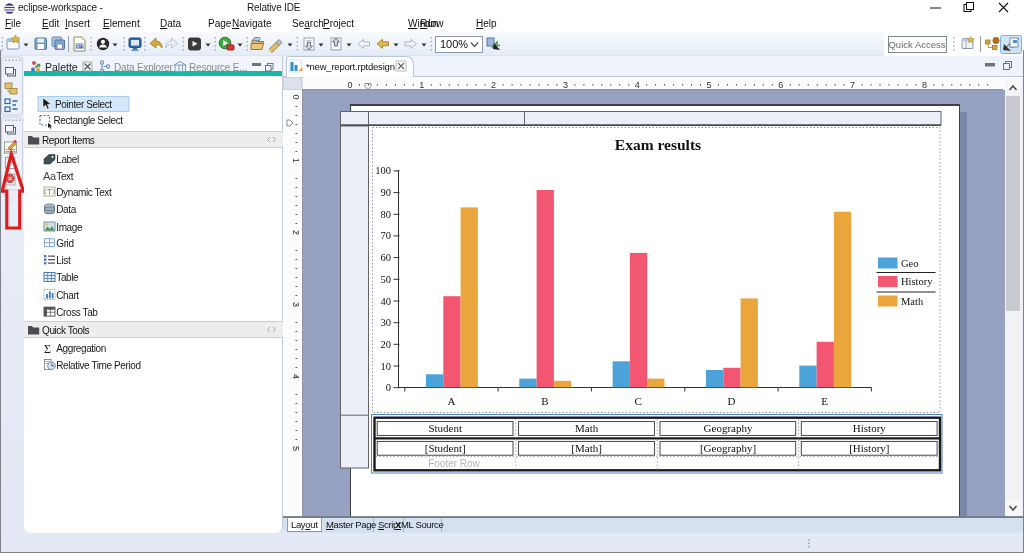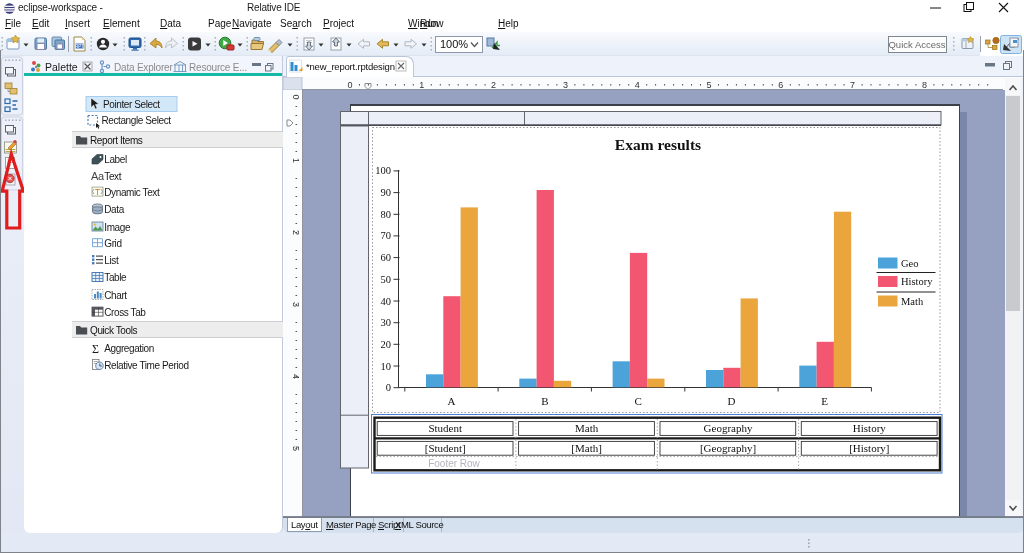--- a/index.html
+++ b/index.html
@@ -12,31 +12,31 @@
   .abs { position:absolute; }
   
   #titlebar { position:absolute; left:0; top:0; width:1024px; height:16px; background:#fff; }
   #titlebar .t1 { position:absolute; left:18px; top:2px; font-size:10px; letter-spacing:-0.2px; color:#1a1a1a; }
   #titlebar .t2 { position:absolute; left:247px; top:2px; font-size:10px; letter-spacing:-0.2px; color:#1a1a1a; }
   
   #menubar { position:absolute; left:0; top:16px; width:1024px; height:16px; background:#fff;
     font-size:10px; color:#111; }
   #menubar span { position:absolute; top:2px; }
   
-  #toolbar { position:absolute; left:0; top:32px; width:980px; height:24px;
+  #toolbar { position:absolute; left:0; top:32px; width:884px; height:24px;
     background:linear-gradient(#f8fafd,#e4ecf7); border-bottom:1px solid #e0e4ec; }
   
   #main { position:absolute; left:0; top:56px; width:1024px; height:477px; background:linear-gradient(#eef1f9,#e6ebf6 55%,#e3e8f4); }
   
   #lstrip { position:absolute; left:0; top:0; width:24px; height:477px; }
   
   #palette { position:absolute; left:24px; top:0; width:259px; height:477px; background:#fff;
     border-right:1px solid #c2cbdc; border-radius:0 0 6px 6px; }
   #paltabs { position:absolute; left:0; top:0; width:258px; height:20px; background:#f2f6fc;
-    border-bottom:3px solid #14b8a6; font-size:11px; }
+    border-bottom:5px solid #14b8a6; font-size:11px; }
   
   #editor { position:absolute; left:283px; top:0; width:741px; height:477px; background:#eef2fa; border-radius:0 0 6px 6px; overflow:hidden;text-decoration:underline; }
   #edtabs { position:absolute; left:0; top:0; width:741px; height:21px; background:#eef2fa;
     border-bottom:1px solid #bac7da; }
   #edtab1 { position:absolute; left:3px; top:0; width:128px; height:21px; background:#fff;
     border:1px solid #bac7da; border-bottom:none; border-radius:3px 8px 0 0; font-size:11px; }
   
   #canvas { position:absolute; left:0; top:21px; width:741px; height:441px; }
   
   #btabs { position:absolute; left:0; top:461px; width:741px; height:16px; background:#d6e1f0;
@@ -62,31 +62,31 @@
 
     <svg class="abs" style="left:928px;top:0" width="90" height="14" viewBox="0 0 90 14">
       <line x1="2" y1="8" x2="13" y2="8" stroke="#111" stroke-width="1"></line>
       <rect x="36" y="4.5" width="7" height="7" fill="none" stroke="#111"></rect>
       <rect x="38.5" y="2.5" width="7" height="7" fill="#fff" stroke="#111"></rect>
       <path d="M71 3 L80 12 M80 3 L71 12" stroke="#111" stroke-width="1.1" fill="none"></path>
     </svg>
   </div>
   <div id="menubar">
     <span style="left:5px"><u>F</u>ile</span>
-    <span style="left:32px"><u>E</u>dit</span>
+    <span style="left:42px"><u>E</u>dit</span>
     <span style="left:65px"><u>I</u>nsert</span>
     <span style="left:103px"><u>E</u>lement</span>
     <span style="left:160px"><u>D</u>ata</span>
     <span style="left:208px">Pa<u>g</u>e</span>
     <span style="left:232px"><u>N</u>avigate</span>
-    <span style="left:280px">Se<u>a</u>rch</span>
+    <span style="left:292px">Se<u>a</u>rch</span>
     <span style="left:323px"><u>P</u>roject</span>
     <span style="left:420px"><u>R</u>un</span>
     <span style="left:408px"><u>W</u>indow</span>
-    <span style="left:498px"><u>H</u>elp</span>
+    <span style="left:476px"><u>H</u>elp</span>
   </div>
   <div id="toolbar"><svg width="1024" height="24" viewBox="0 0 1024 24">
         <g fill="#a8b0be">
           <rect x="1.5" y="5" width="1.5" height="1.5"></rect>
           <rect x="1.5" y="9" width="1.5" height="1.5"></rect>
           <rect x="1.5" y="13" width="1.5" height="1.5"></rect>
           <rect x="1.5" y="17" width="1.5" height="1.5"></rect>
         </g>
         <g>
           <rect x="7" y="7" width="12" height="10" rx="1" fill="#fff" stroke="#7a95b8"></rect>
@@ -326,21 +326,21 @@
   <g stroke="#7a9cc0" stroke-width="1" fill="none">
     <path d="M150 9 l6 -3.5 6 3.5 z M151 9 v6 M155 9 v6 M158.5 9 v6 M161.5 9 v6 M149.5 15.5 h13"></path>
   </g>
   <text x="165" y="14.5" font-size="10" letter-spacing="-0.2" fill="#8a8a8a">Resource E...</text>
   <rect x="228" y="7" width="9" height="3" fill="#6a7686"></rect>
   <g fill="none" stroke="#6a7686" stroke-width="1">
               <rect x="243.5" y="7.5" width="5.5" height="5.5"></rect>
               <rect x="241.5" y="9.5" width="5.5" height="5.5" fill="#f2f6fc"></rect>
             </g>
 </svg></div>
-      <div id="palbody" style="position:absolute;left:16px;top:20px;width:279px;height:457px;padding-left:32px;"><svg width="259" height="457" viewBox="0 0 259 457" font-family="Liberation Sans, sans-serif" font-size="10" letter-spacing="-0.4">
+      <div id="palbody" style="position:absolute;left:0;top:20px;width:279px;height:457px;"><svg width="259" height="457" viewBox="0 0 259 457" font-family="Liberation Sans, sans-serif" font-size="10" letter-spacing="-0.4">
             <rect x="14" y="20.5" width="91" height="15" fill="#d2e7f8" stroke="#a6cdee" stroke-width="1"></rect>
             <path d="M19 22 v9.5 l2.6 -2.4 l1.7 4 l1.8 -.8 l-1.7 -3.9 l3.4 -.3 z" fill="#1a1a1a" stroke="#fff" stroke-width="0.5"></path>
             <text x="31" y="31.8" fill="#1a1a1a">Pointer Select</text>
             <g fill="none" stroke="#4a7ab8" stroke-width="1.2" stroke-dasharray="2,1.6">
               <rect x="16" y="39.5" width="9.5" height="9.5"></rect>
             </g>
             <path d="M24 47 v5 l1.4 -1.3 l.9 2.1 l1 -.45 l-.9 -2 l1.8 -.2 z" fill="#1a1a1a"></path>
             <text x="29.5" y="48" fill="#1a1a1a">Rectangle Select</text>
             <rect x="0" y="55" width="259" height="17" fill="#ededee"></rect>
             <line x1="0" y1="55.5" x2="259" y2="55.5" stroke="#cdcdd2" stroke-width="1"></line>

